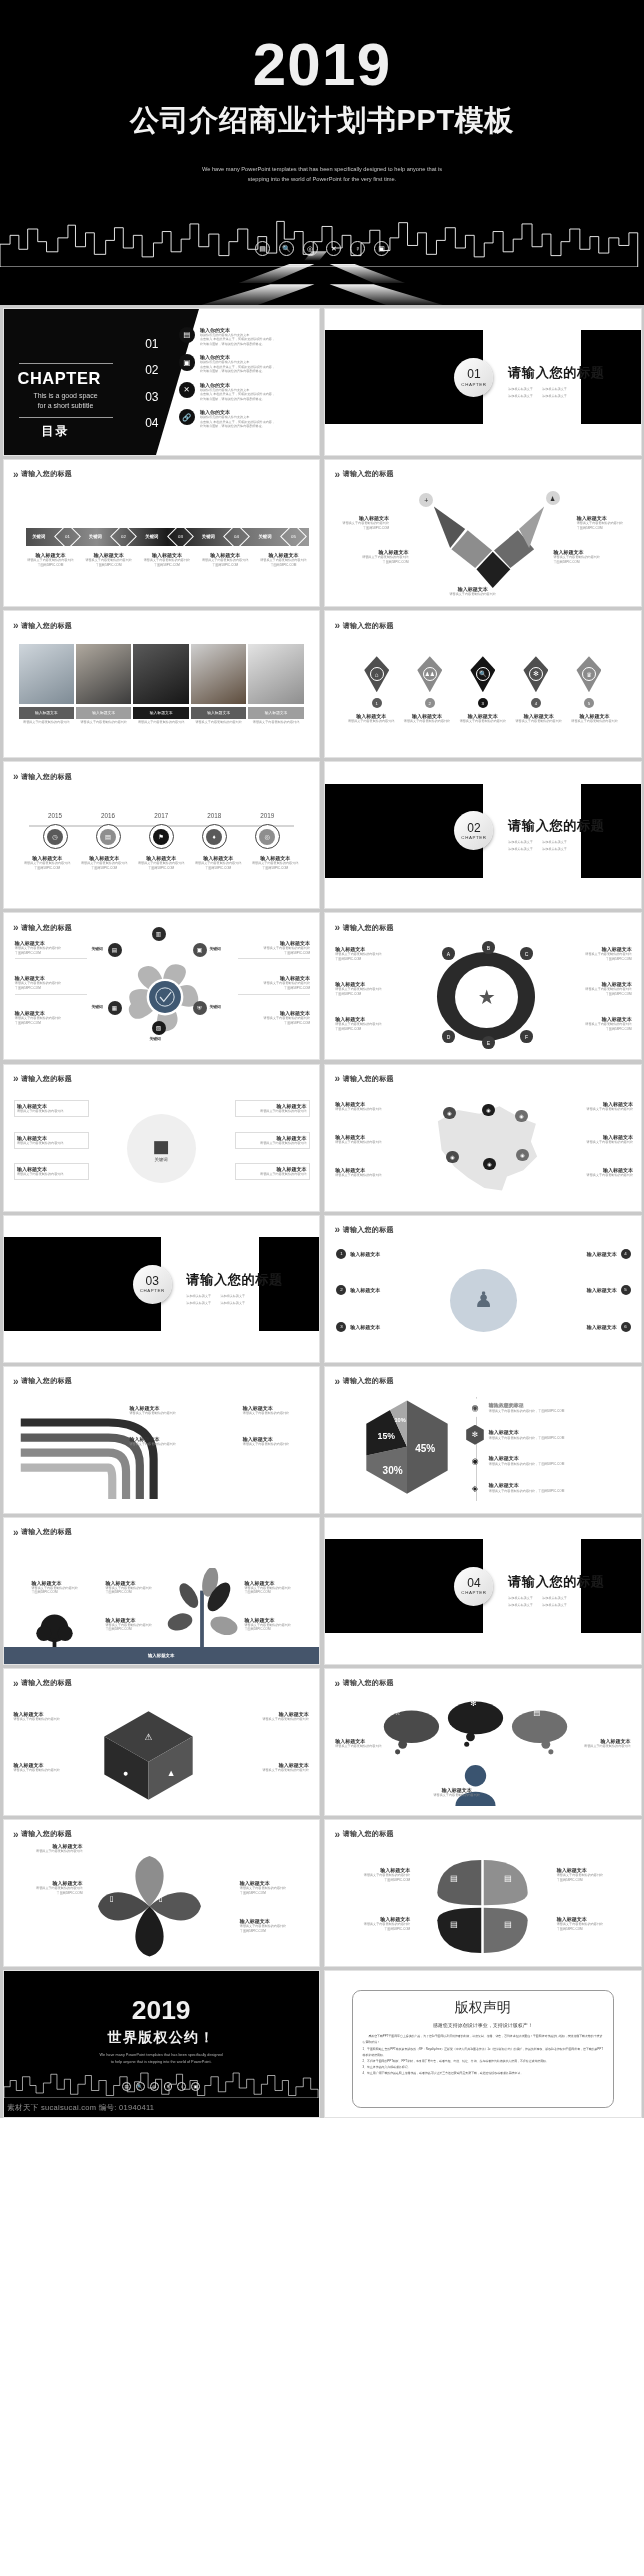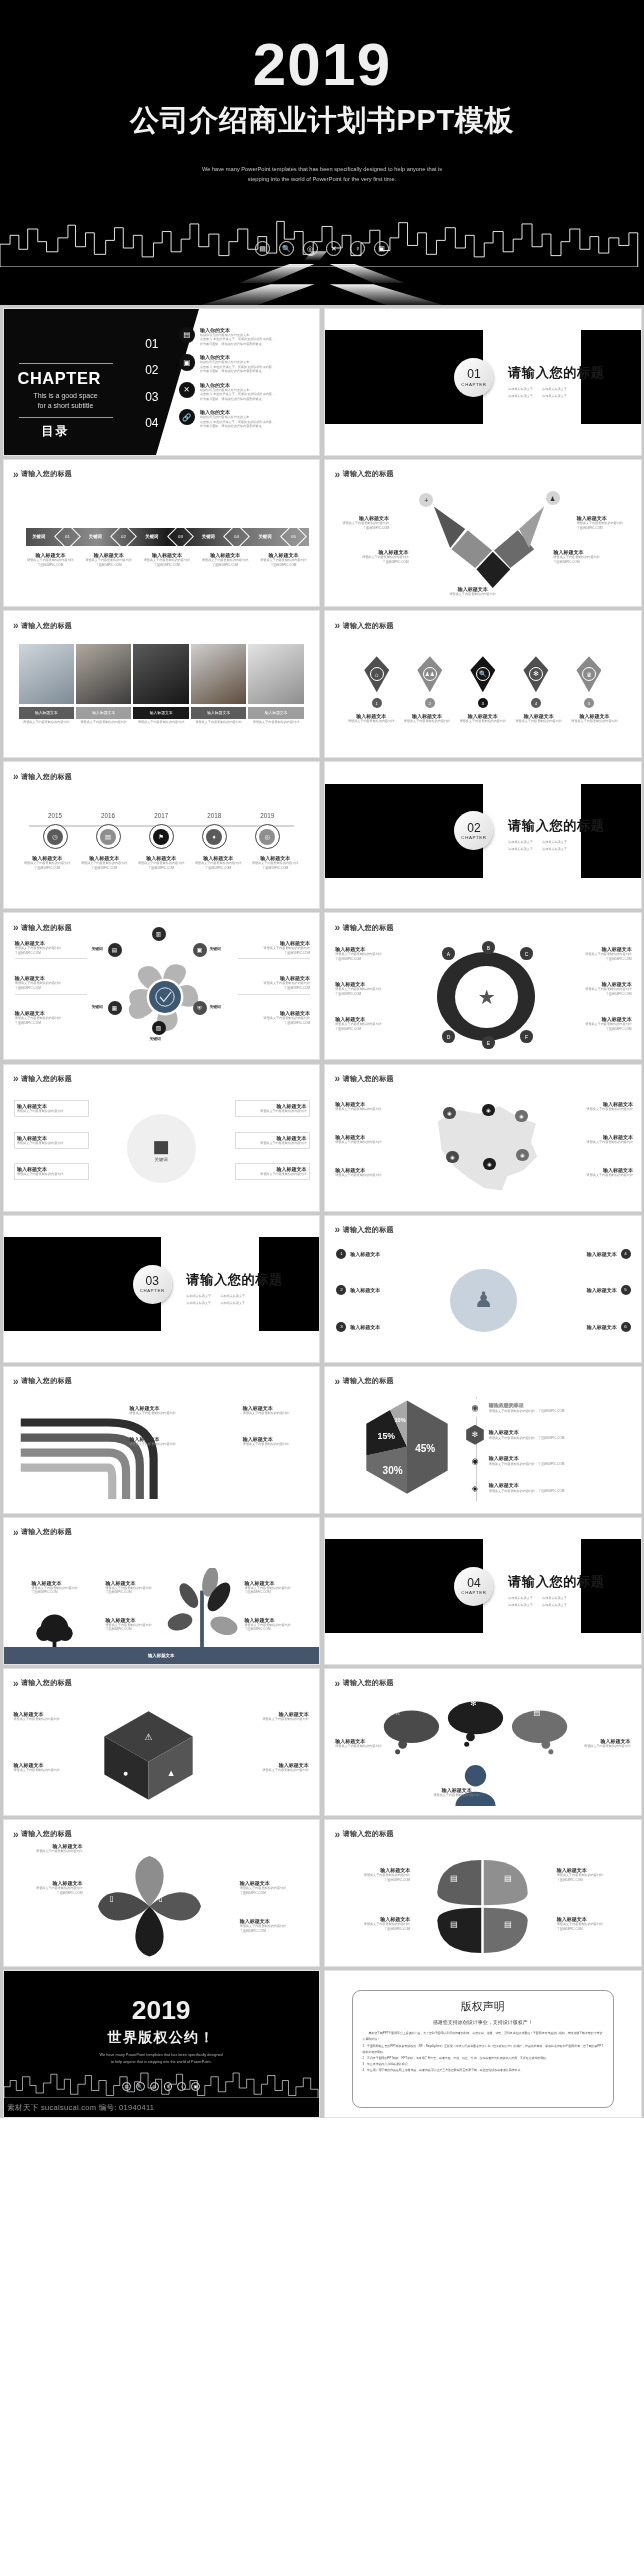--- a/index.html
+++ b/index.html
@@ -91,21 +91,21 @@
   .hexbtn { width:17.6px; height:20px; clip-path:polygon(50% 0,100% 25%,100% 75%,50% 100%,0 75%,0 25%);
             display:flex; align-items:center; justify-content:center; color:#fff; font-size:7.5px; }
 
   .circ { border-radius:50%; display:flex; align-items:center; justify-content:center; color:#fff; }
 
   .photo { background:linear-gradient(160deg,#9a9a9a,#4d4d4d); }
   .capbar{ color:#fff; font-size:3.8px; display:flex; align-items:center; justify-content:center; }
 
   .copybox { position:absolute; left:26.4px; right:26.4px; top:19px; bottom:8.8px;
              border:0.6px solid #9a9a9a; border-radius:8.8px; padding:7.5px 10px; }
-  .copy-h  { text-align:center; font-size:11px; color:#2b2b2b; margin-bottom:5px; }
+  .copy-h  { text-align:center; font-size:14px; color:#2b2b2b; margin-bottom:5px; }
   .copy-s  { text-align:center; font-size:5px; color:#3a3a3a; margin-bottom:5.7px; }
   .copy-p  { font-size:2.9px; color:#4a4a4a; line-height:2.1; }
 
   .thx-year { position:absolute; left:0; right:0; top:24px; text-align:center; font-size:26.4px; font-weight:bold; color:#efefef; }
   .thx-cn   { position:absolute; left:0; right:0; top:58px; text-align:center; font-size:14px; font-weight:bold; color:#f0f0f0; letter-spacing:1.3px; }
   .thx-en   { position:absolute; left:0; right:0; top:81px; text-align:center; font-size:3.8px; color:#b4b4b4; line-height:1.7; }
 </style>
 </head>
 <body>
 

